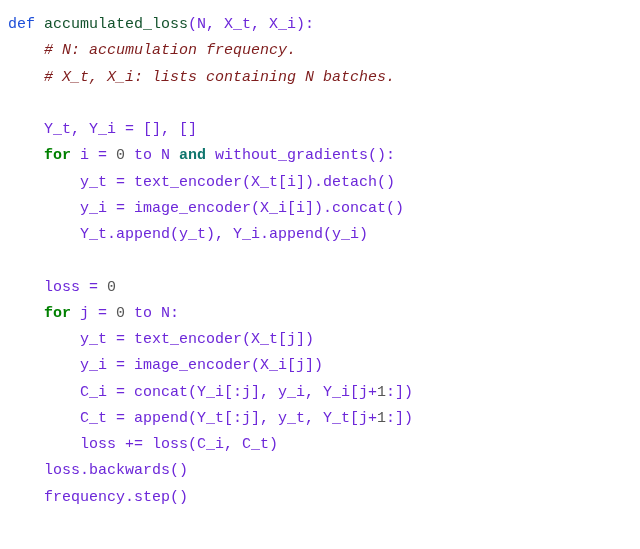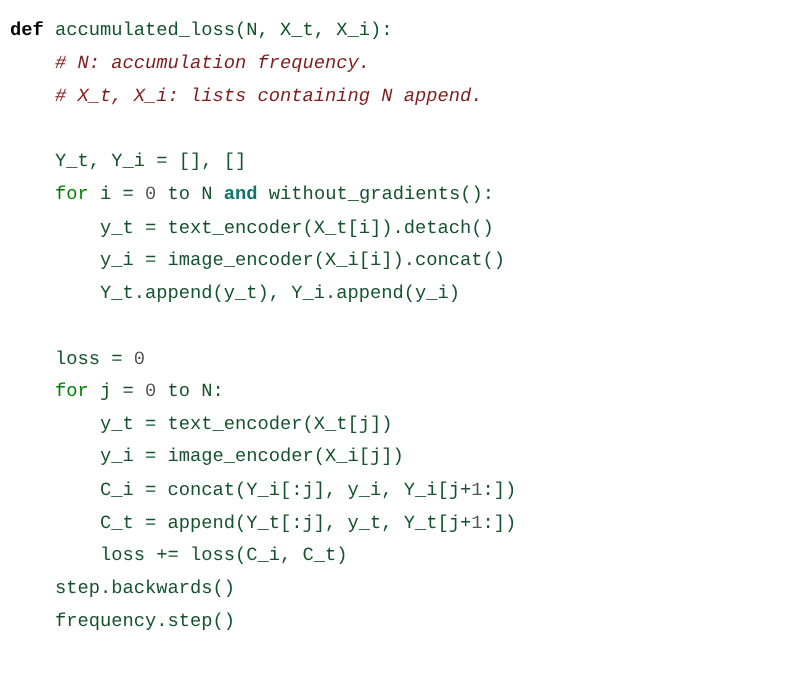--- a/index.html
+++ b/index.html
@@ -14,42 +14,42 @@
       line-height: 1.75;
       padding: 12px 8px;
       width: 640px;
       height: 549px;
       overflow: hidden;
     }
     pre {
       font-family: inherit;
       white-space: pre;
     }
-    .kw-def { color: #000000; font-weight: bold; }
-    .kw-for { color: #008000; font-weight: normal; }
+    .kw-def { color: #1d4ed8; font-weight: normal; }
+    .kw-for { color: #008000; font-weight: bold; }
     .kw-and { color: #0f766e; font-weight: bold; }
     .fn-name { color: #14532d; }
     .comment { color: #7f1d1d; font-style: italic; }
     .num { color: #555555; }
-    .txt { color: #14532d; }
+    .txt { color: #6d28d9; }
   </style>
 </head>
 <body>
 
 <pre><span class="kw-def">def</span><span class="txt"> </span><span class="fn-name">accumulated_loss</span><span class="txt">(N, X_t, X_i):</span>
     <span class="comment"># N: accumulation frequency.</span>
-    <span class="comment"># X_t, X_i: lists containing N append.</span>
+    <span class="comment"># X_t, X_i: lists containing N batches.</span>
 
     <span class="txt">Y_t, Y_i = [], []</span>
     <span class="kw-for">for</span><span class="txt"> i = </span><span class="num">0</span><span class="txt"> to N </span><span class="kw-and">and</span><span class="txt"> without_gradients():</span>
         <span class="txt">y_t = text_encoder(X_t[i]).detach()</span>
         <span class="txt">y_i = image_encoder(X_i[i]).concat()</span>
         <span class="txt">Y_t.append(y_t), Y_i.append(y_i)</span>
 
     <span class="txt">loss = </span><span class="num">0</span>
     <span class="kw-for">for</span><span class="txt"> j = </span><span class="num">0</span><span class="txt"> to N:</span>
         <span class="txt">y_t = text_encoder(X_t[j])</span>
         <span class="txt">y_i = image_encoder(X_i[j])</span>
         <span class="txt">C_i = concat(Y_i[:j], y_i, Y_i[j+</span><span class="num">1</span><span class="txt">:])</span>
         <span class="txt">C_t = append(Y_t[:j], y_t, Y_t[j+</span><span class="num">1</span><span class="txt">:])</span>
         <span class="txt">loss += loss(C_i, C_t)</span>
-    <span class="txt">step.backwards()</span>
+    <span class="txt">loss.backwards()</span>
     <span class="txt">frequency.step()</span></pre>
 
 </body></html>

